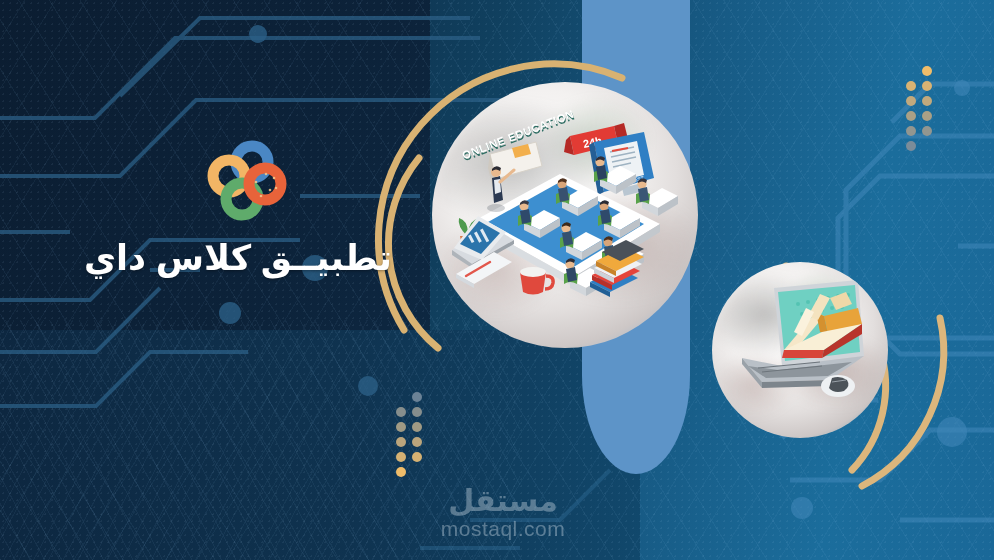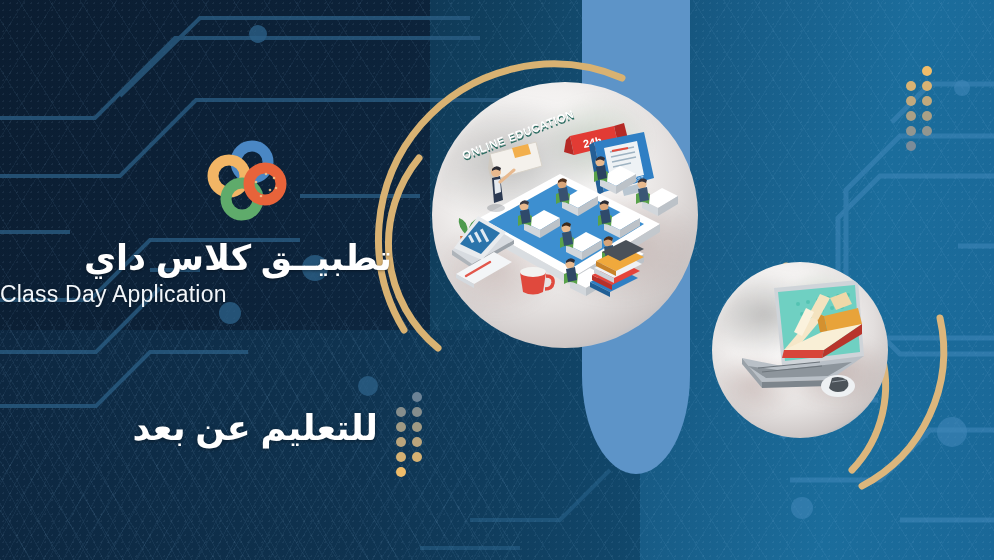--- a/index.html
+++ b/index.html
@@ -405,24 +405,22 @@
         <circle cx="57" cy="58" r="1.3"></circle>
           <circle cx="52" cy="44" r="1.3"></circle>
         <circle cx="62" cy="36" r="1.3"></circle>
           <circle cx="72" cy="50" r="1.3"></circle>
       </g>
     </svg>
   </div>
 
   <div class="title-block">
     <div class="title-ar">تطبيــق كلاس داي</div>
-    <div class="title-en">Class Day Application</div>
-  </div>
-
-  <div class="tagline">للتعليم عن بعد</div>
+  </div>
+
 
   <div class="dotcol" id="dots-left">
       <div class="dot" style="width: 10px; height: 10px; left: 16px; top: 0px; background: rgb(107, 130, 150);"></div>
       <div class="dot" style="width: 10px; height: 10px; left: 0px; top: 15px; background: rgb(134, 142, 141);"></div>
       <div class="dot" style="width: 10px; height: 10px; left: 16px; top: 15px; background: rgb(134, 142, 141);"></div>
       <div class="dot" style="width: 10px; height: 10px; left: 0px; top: 30px; background: rgb(160, 154, 132);"></div>
       <div class="dot" style="width: 10px; height: 10px; left: 16px; top: 30px; background: rgb(160, 154, 132);"></div>
       <div class="dot" style="width: 10px; height: 10px; left: 0px; top: 45px; background: rgb(187, 165, 124);"></div>
       <div class="dot" style="width: 10px; height: 10px; left: 16px; top: 45px; background: rgb(187, 165, 124);"></div>
       <div class="dot" style="width: 10px; height: 10px; left: 0px; top: 60px; background: rgb(213, 177, 115);"></div>
@@ -435,14 +433,18 @@
       <div class="dot" style="width: 10px; height: 10px; left: 16px; top: 15px; background: rgb(217, 179, 115);"></div>
       <div class="dot" style="width: 10px; height: 10px; left: 0px; top: 30px; background: rgb(193, 169, 125);"></div>
       <div class="dot" style="width: 10px; height: 10px; left: 16px; top: 30px; background: rgb(193, 169, 125);"></div>
       <div class="dot" style="width: 10px; height: 10px; left: 0px; top: 45px; background: rgb(170, 160, 134);"></div>
       <div class="dot" style="width: 10px; height: 10px; left: 16px; top: 45px; background: rgb(170, 160, 134);"></div>
       <div class="dot" style="width: 10px; height: 10px; left: 0px; top: 60px; background: rgb(146, 150, 144);"></div>
       <div class="dot" style="width: 10px; height: 10px; left: 16px; top: 60px; background: rgb(146, 150, 144);"></div>
       <div class="dot" style="width: 10px; height: 10px; left: 0px; top: 75px; background: rgb(123, 140, 153);"></div>
     </div>
 
+  <div class="watermark">
+    <div class="wm-ar">مستقل</div>
+    <div class="wm-en">mostaql.com</div>
+  </div>
 
 </div>
 
 </body></html>

